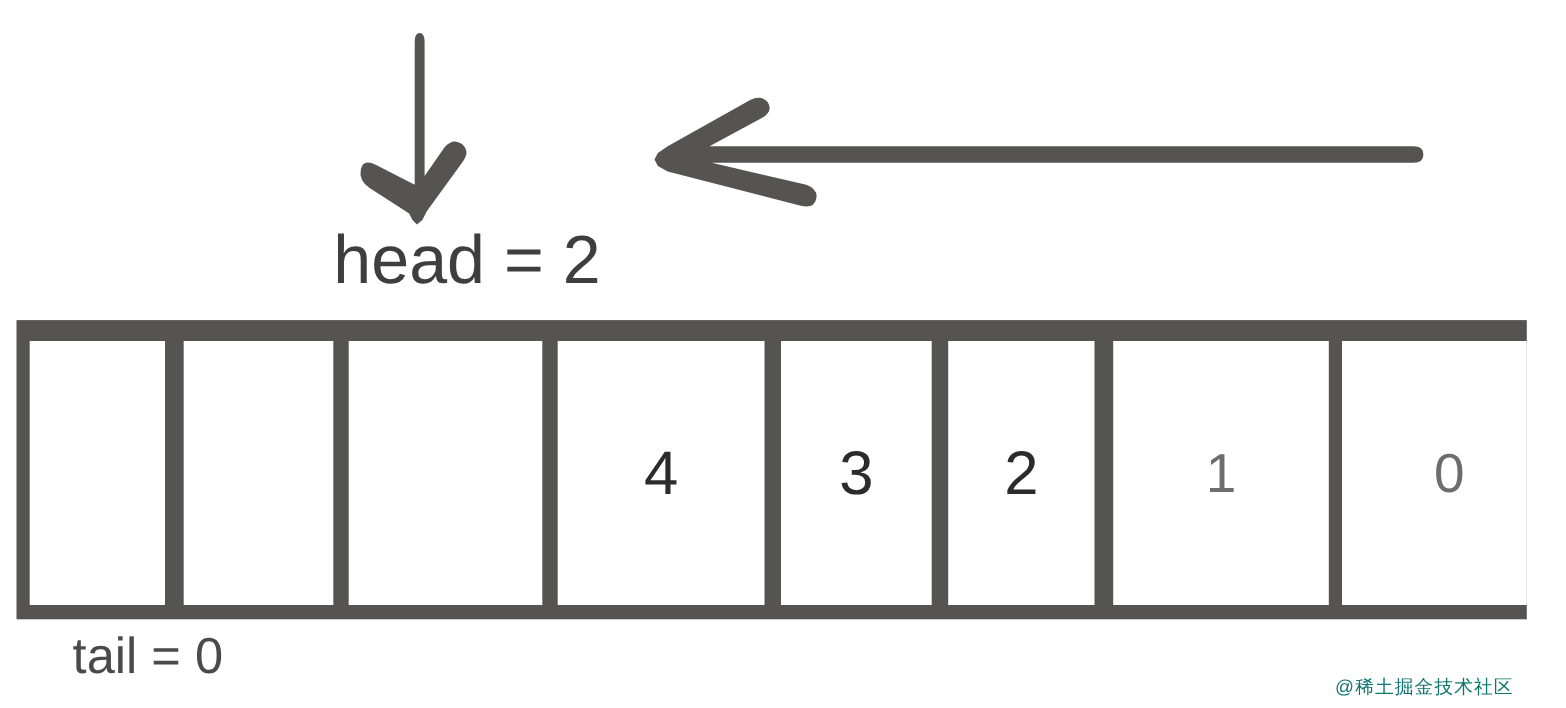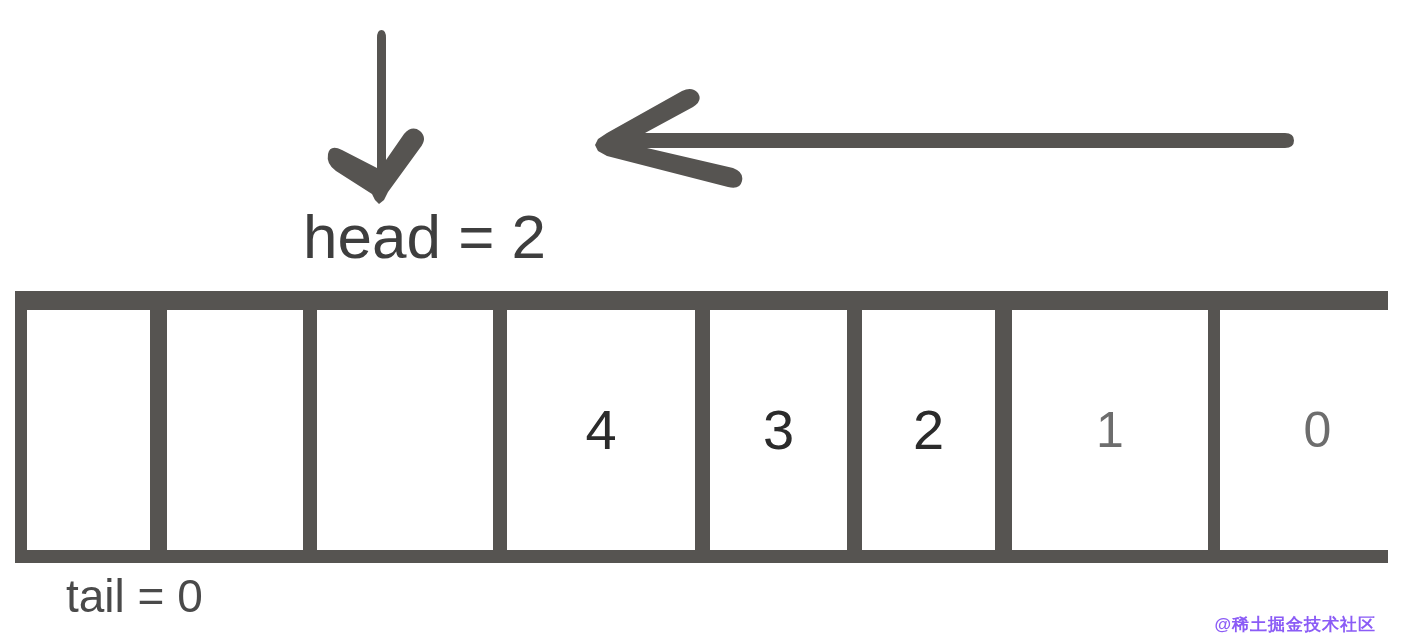--- a/index.html
+++ b/index.html
@@ -81,24 +81,23 @@
     white-space: nowrap;
     margin-left: 28px;
   }
 
   
   #watermark {
     position: absolute;
     right: 12px;
     bottom: 8px;
     font-size: 17px;
-    color: #8b5cf6;
+    color: #0f766e;
     letter-spacing: 1px;
     white-space: nowrap;
-    font-weight: bold;
   }
 </style>
 </head>
 <body>
 
 <div id="canvas">
 
   <svg id="down-arrow" class="arrow-svg" viewBox="0 0 120 180">
     <path d="M 57 10
              L 57 140

